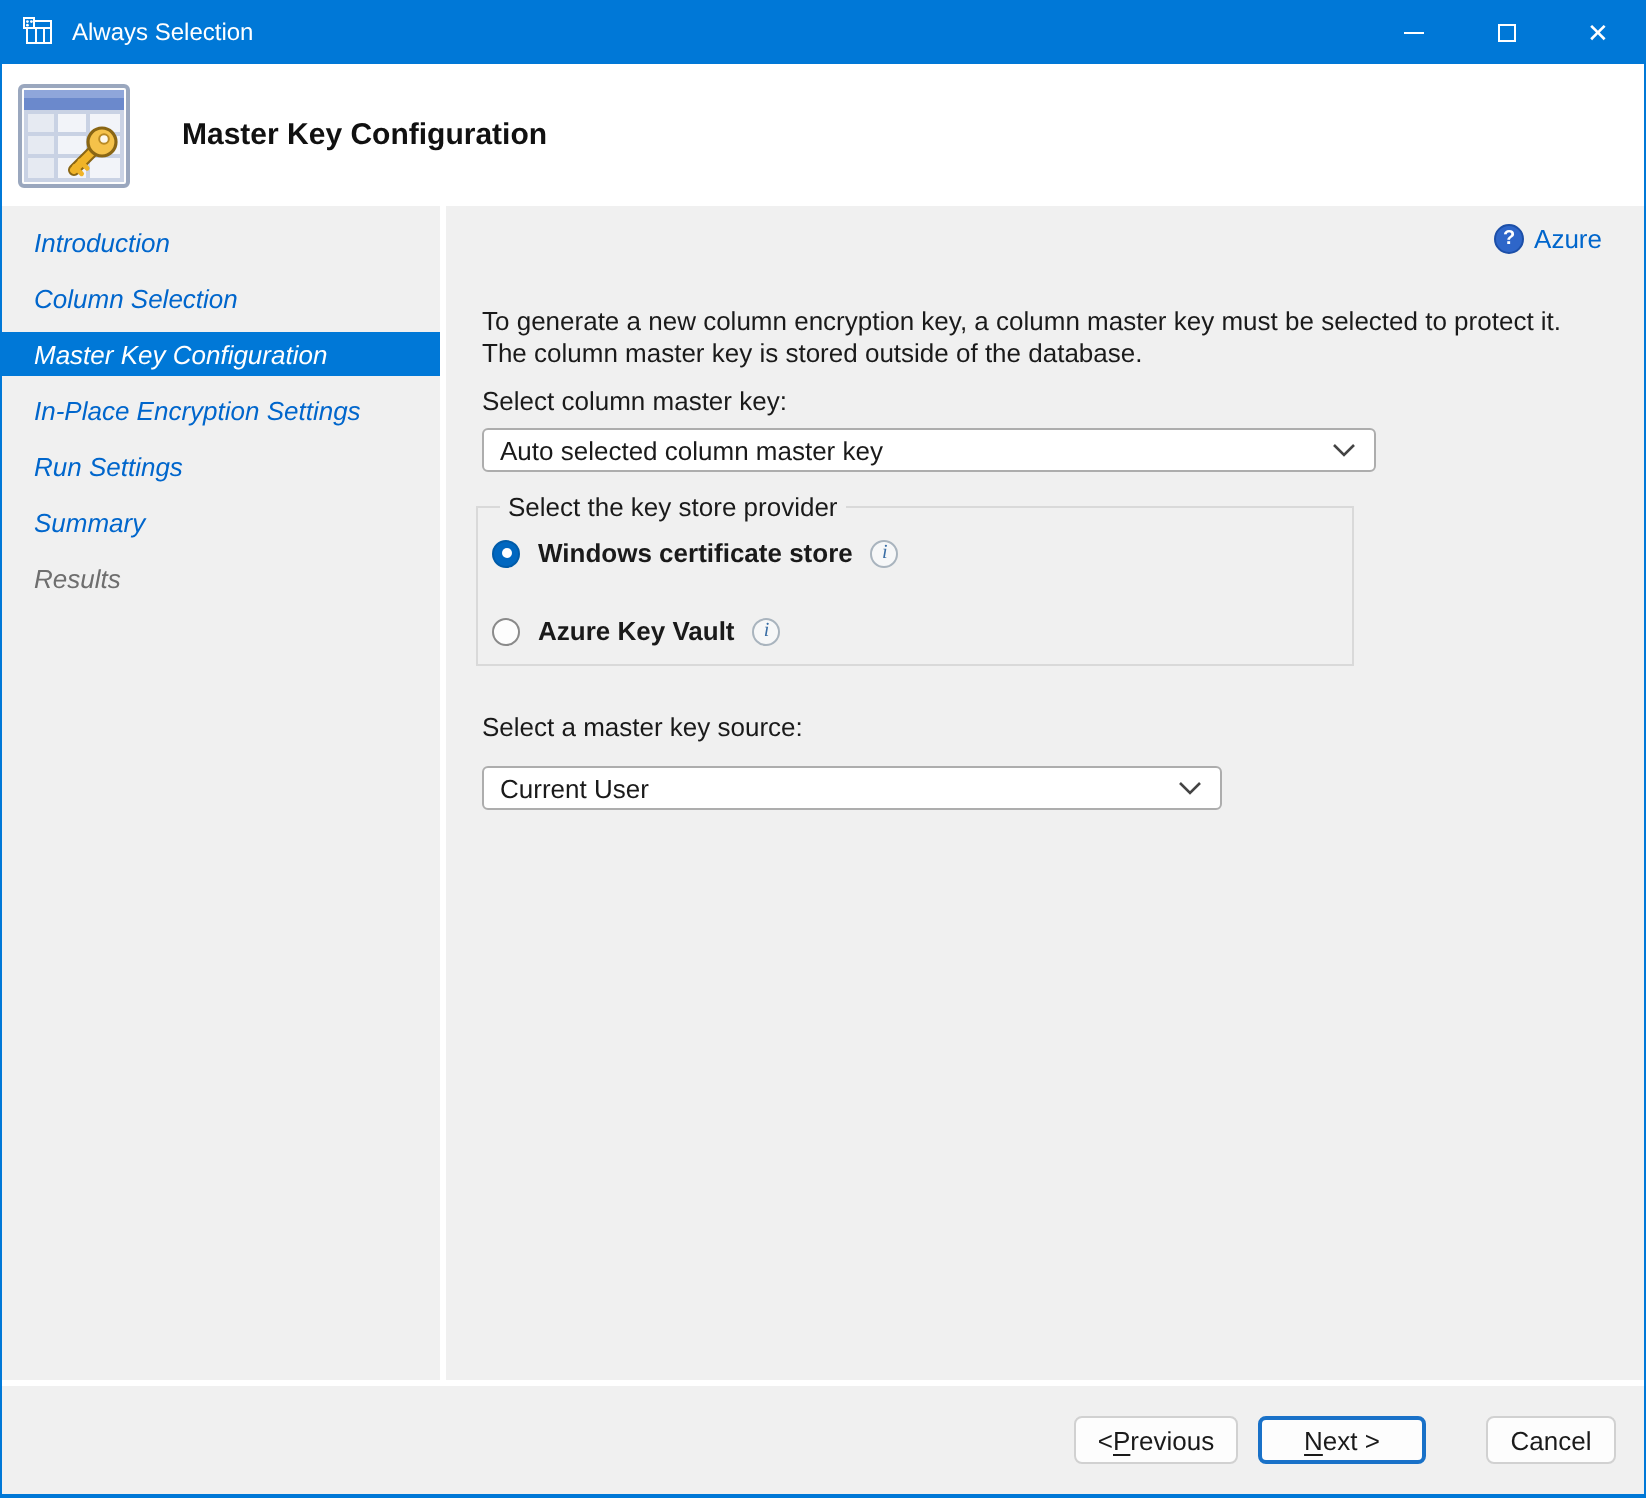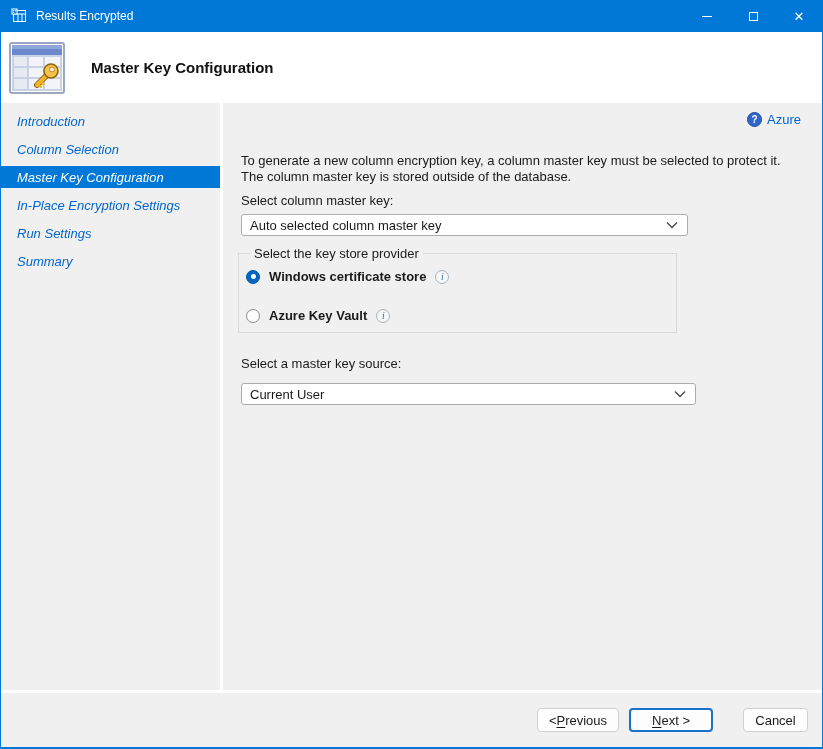--- a/index.html
+++ b/index.html
@@ -40,21 +40,21 @@
   .help-badge { width:15px; height:15px; border-radius:50%; background:#2E66C9;
     border:1px solid #1C4FA8; color:#fff; font-size:10px; font-weight:bold;
     display:flex; align-items:center; justify-content:center; }
   .intro { margin-top:26px; width:560px; font-size:13px; line-height:16px;
     color:#1A1A1A; white-space:pre-wrap; }
   .field-label { margin-top:8px; font-size:13px; color:#1A1A1A; height:15px; }
   .dropdown { margin-top:6px; width:447px; height:22px; background:#fff;
     border:1px solid #ADADAD; border-radius:3px; display:flex; align-items:center;
     justify-content:space-between; padding:0 9px 0 8px; font-size:13px; color:#1A1A1A;
     cursor:default; }
-  .dropdown.wide { width:455px; }
+  .dropdown.wide { width:370px; }
   .chev { display:flex; }
 
   fieldset.provider { margin-top:10px; width:439px; margin-left:-3px;
     border:1px solid #D9D9D9; padding:0 0 9px 7px; }
   fieldset.provider legend { font-size:13px; color:#1A1A1A; padding:0 4px; margin-left:4px; }
   .radio-row { display:flex; align-items:center; margin-top:8px; font-size:13px;
     color:#1A1A1A; cursor:default; }
   .radio-row.second { margin-top:24px; }
   .radio { width:14px; height:14px; border-radius:50%; position:relative; flex:0 0 14px; }
   .radio.checked { background:#0067C0; border:1px solid #005BA8; }
@@ -91,21 +91,21 @@
         <rect x="2.5" y="2.5" width="12" height="11" fill="none" stroke="#fff" stroke-width="1"></rect>
         <line x1="2.5" y1="6" x2="14.5" y2="6" stroke="#fff" stroke-width="1"></line>
         <line x1="7" y1="6" x2="7" y2="13.5" stroke="#fff" stroke-width="1"></line>
         <line x1="11" y1="6" x2="11" y2="13.5" stroke="#fff" stroke-width="1"></line>
         <rect x="1" y="1" width="5" height="5" fill="#0078D7" stroke="#fff" stroke-width="1"></rect>
         <circle cx="2.7" cy="2.8" r="0.7" fill="#fff"></circle>
         <circle cx="4.7" cy="2.8" r="0.7" fill="#fff"></circle>
         <circle cx="2.7" cy="4.6" r="0.7" fill="#fff"></circle>
       </svg>
     </span>
-    <span class="tb-title">Results Encrypted</span>
+    <span class="tb-title">Always Selection</span>
     <div class="tb-controls">
       <div class="tb-btn">
           <span class="min-glyph"></span>
         </div>
       <div class="tb-btn">
           <span class="max-glyph"></span>
         </div>
       <div class="tb-btn">
           <span class="close-glyph">✕</span>
         </div>
@@ -138,20 +138,21 @@
 
   <div class="body">
 
     <div class="sidebar">
       <div class="side-item">Introduction</div>
       <div class="side-item">Column Selection</div>
       <div class="side-item selected">Master Key Configuration</div>
       <div class="side-item">In-Place Encryption Settings</div>
       <div class="side-item">Run Settings</div>
       <div class="side-item">Summary</div>
+      <div class="side-item disabled">Results</div>
     </div>
 
     <div class="main">
 
       <div class="help-row">
         <span class="help-badge">?</span>
         <span>Azure</span>
       </div>
 
       <div class="intro">To generate a new column encryption key, a column master key must be selected to protect it.  The column master key is stored outside of the database.</div>

